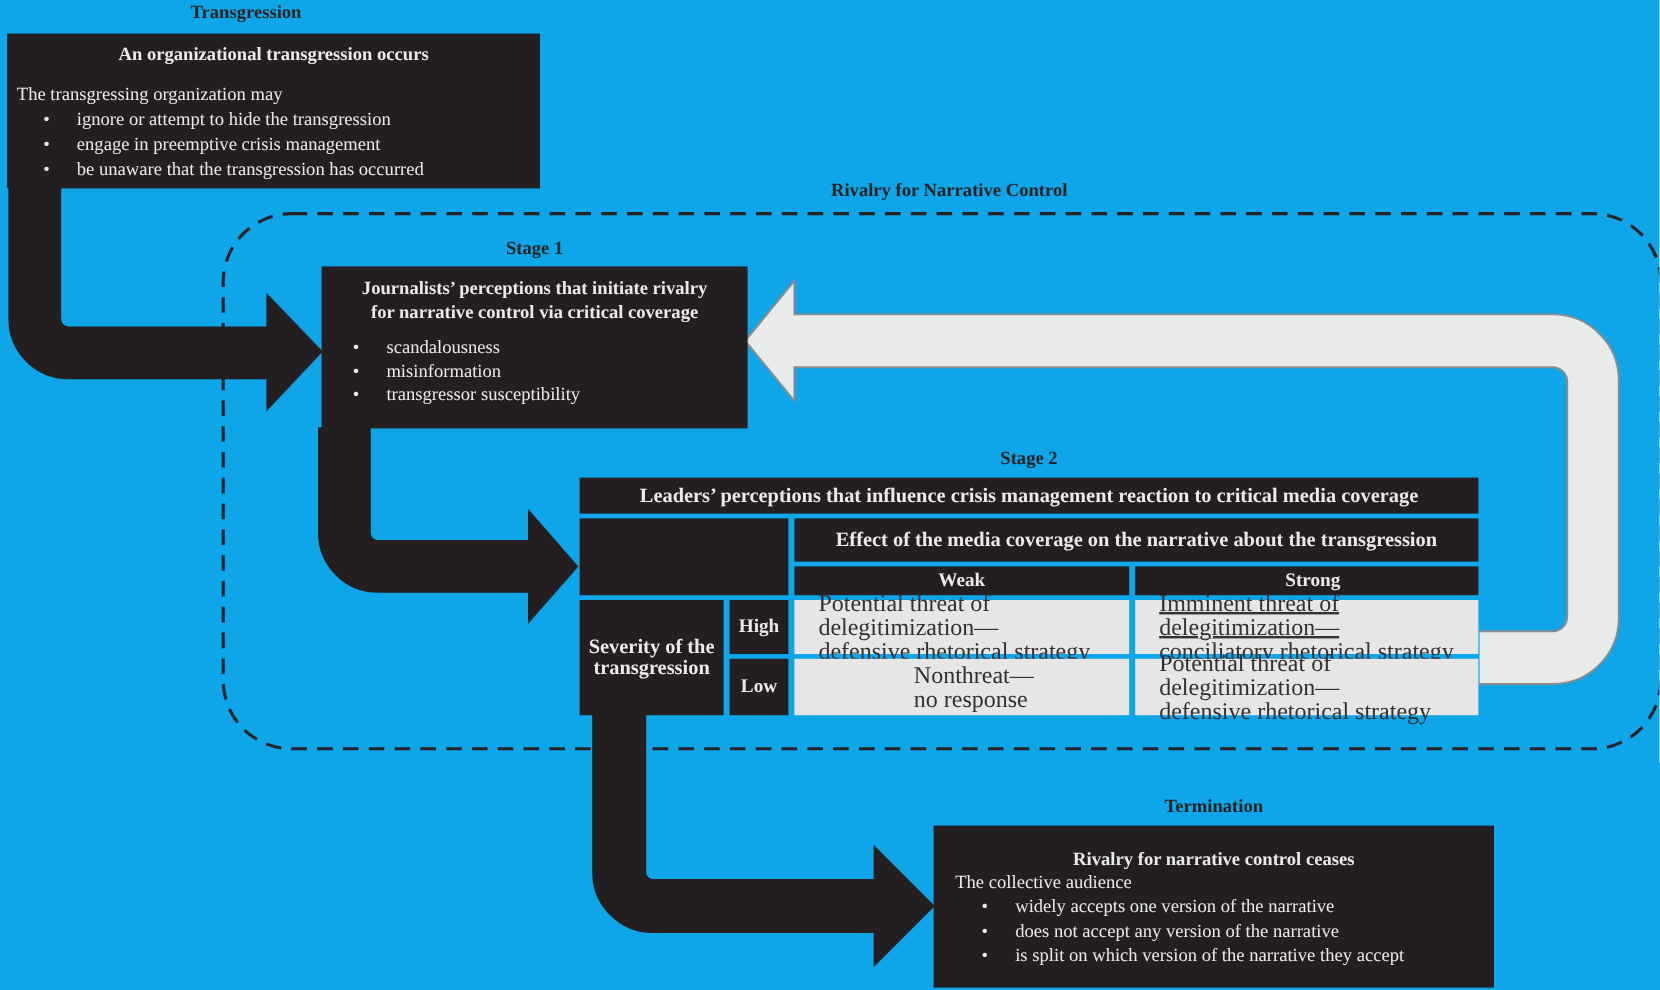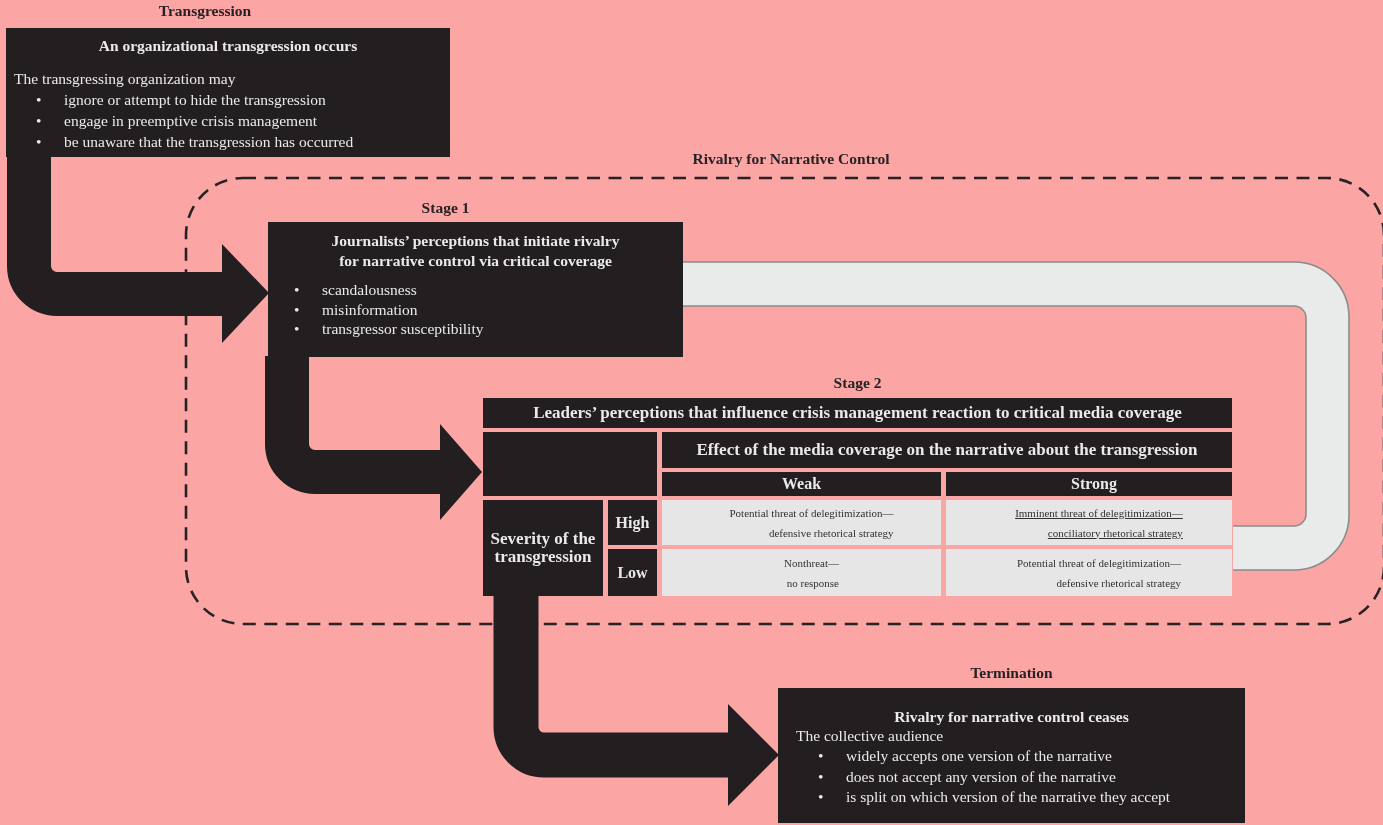--- a/index.html
+++ b/index.html
@@ -1,17 +1,17 @@
 <!DOCTYPE html>
 <html><head>
 <meta charset="utf-8">
 <style>
   html,body{margin:0;padding:0;background:#ffffff;}
   .canvas{
-    position:relative;width:1383px;height:825px;background:#fca5a5;
+    position:relative;width:1383px;height:825px;background:#0ea5e9;
     overflow:hidden;
     font-family:"Liberation Serif","DejaVu Serif",serif;
     color:#272324;
   }
   .layer{position:absolute;left:0;top:0;z-index:1;}
   .lbl{
     position:absolute;z-index:2;text-align:center;
     font-weight:bold;font-size:15.5px;color:#272324;white-space:nowrap;
   }
   .blackbox{
@@ -41,21 +41,21 @@
     column-gap:5px;row-gap:4px;
   }
   .hcell{
     background:#231f20;color:#ebe9e9;font-weight:bold;
     display:flex;align-items:center;justify-content:center;
     text-align:center;font-size:17px;line-height:18px;white-space:pre-line;
   }
   .gcell{
     background:#e6e6e7;color:#333031;
     display:flex;align-items:center;justify-content:center;
-    text-align:right;font-size:11px;line-height:20px;white-space:pre-line;padding-left:20px;
+    text-align:left;font-size:20px;line-height:20px;white-space:pre-line;padding-left:20px;
   }
   .t-title{grid-column:1/5;grid-row:1;}
   .t-blank{grid-column:1/3;grid-row:2/4;}
   .t-effect{grid-column:3/5;grid-row:2;}
   .t-weak{grid-column:3;grid-row:3;font-size:16px;}
   .t-strong{grid-column:4;grid-row:3;font-size:16px;padding-left:10px;}
   .t-sev{grid-column:1;grid-row:4/6;}
   .t-high{grid-column:2;grid-row:4;font-size:16px;}
   .t-low{grid-column:2;grid-row:5;font-size:16px;}
   .t-c00{grid-column:3;grid-row:4;}
@@ -96,21 +96,21 @@
     <ul class="bl">
       <li>ignore or attempt to hide the transgression</li>
       <li>engage in preemptive crisis management</li>
       <li>be unaware that the transgression has occurred</li>
     </ul>
   </div>
 
   <div class="lbl" style="left:591px;top:150px;width:400px;">Rivalry for Narrative Control</div>
 
   <div class="lbl" style="left:268px;top:199px;width:355px;">Stage 1</div>
-  <div class="blackbox box-stage1" style="left:268px;top:222px;width:415px;height:135px;">
+  <div class="blackbox box-stage1" style="left:268px;top:222px;width:355px;height:135px;">
     <div class="bb-head">Journalists’ perceptions that initiate rivalry
 for narrative control via critical coverage</div>
     <ul class="bl">
       <li>scandalousness</li>
       <li>misinformation</li>
       <li>transgressor susceptibility</li>
     </ul>
   </div>
 
   <div class="lbl" style="left:483px;top:374px;width:749px;">Stage 2</div>

